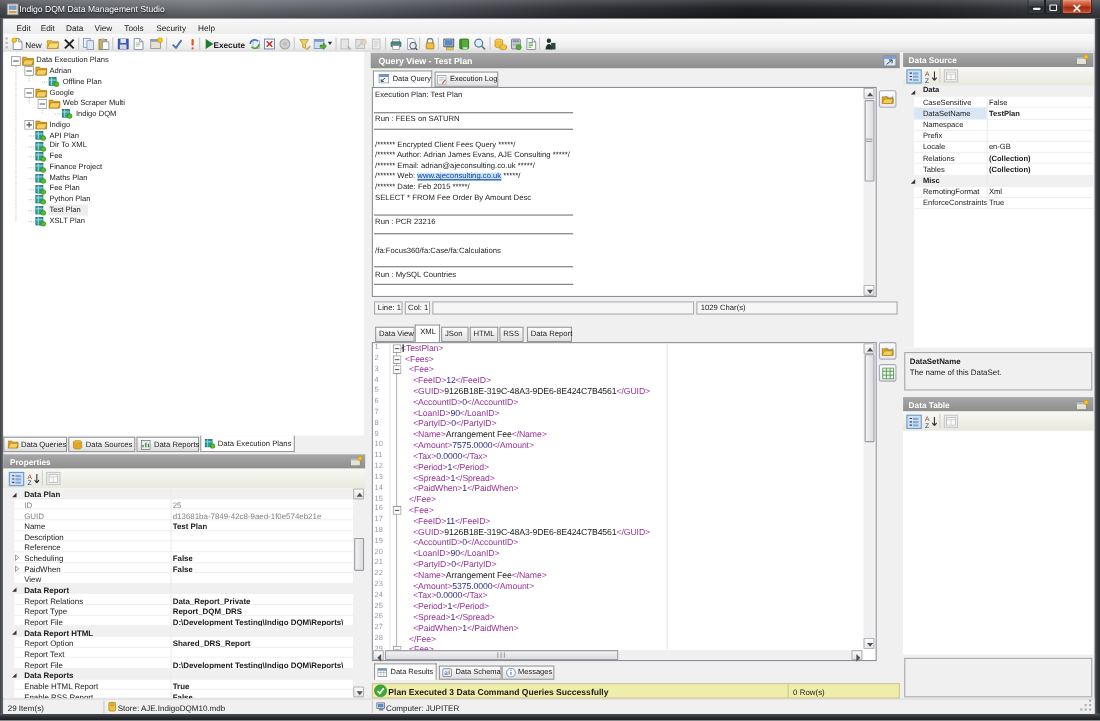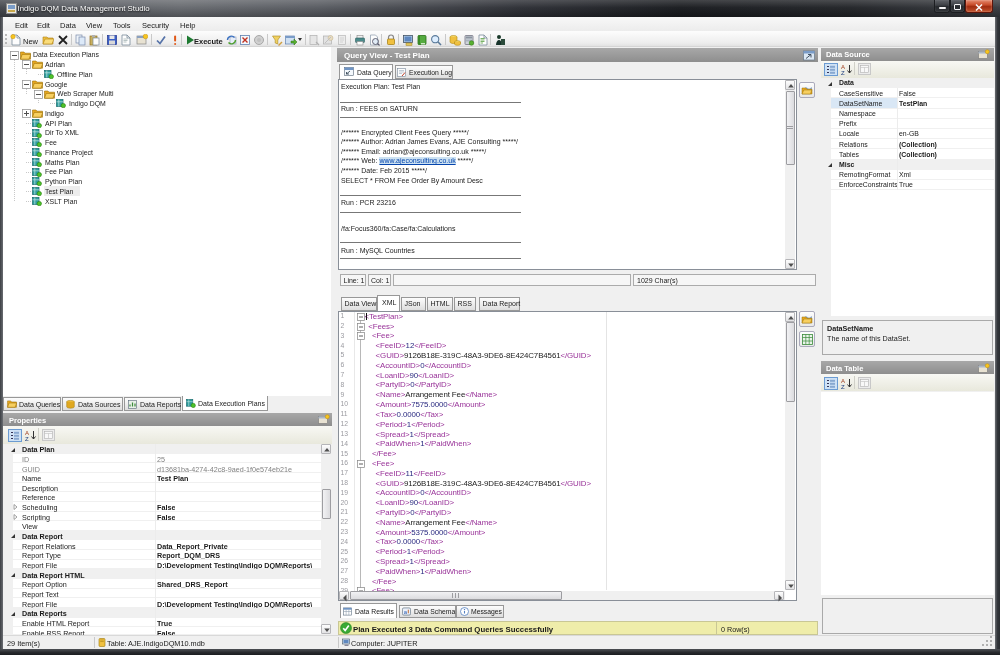--- a/index.html
+++ b/index.html
@@ -373,39 +373,39 @@
 <div class="a" style="left:3px;top:444.0px;width:318px;height:9.65px;background:#f0f0f0"></div>
 <svg class="a" style="left:10px;top:446.5px" width="6" height="6" viewBox="0 0 6 6">
       <path d="M5 1v4H1z" fill="#333"></path>
     </svg>
 <div class="a nw" style="left:22px;top:445.2px;font-size:7.2px;color:#1a1a1a;font-weight:bold;">Data Plan</div>
 <div class="a gridline" style="left:13px;top:453.65px;width:308px;height:9.65px"></div>
 <div class="a nw" style="left:22px;top:454.84999999999997px;font-size:7.2px;color:#808080;">ID</div>
 <div class="a nw" style="left:157px;top:454.84999999999997px;font-size:7.2px;color:#808080;max-width:163px;overflow:hidden;">25</div>
 <div class="a gridline" style="left:13px;top:463.3px;width:308px;height:9.65px"></div>
 <div class="a nw" style="left:22px;top:464.5px;font-size:7.2px;color:#808080;">GUID</div>
-<div class="a nw" style="left:157px;top:464.5px;font-size:7.2px;color:#808080;max-width:163px;overflow:hidden;">d13681ba-4274-42c8-9aed-1f0e574eb21e</div>
+<div class="a nw" style="left:157px;top:464.5px;font-size:7.2px;color:#808080;max-width:163px;overflow:hidden;">d13681ba-7849-42c8-9aed-1f0e574eb21e</div>
 <div class="a gridline" style="left:13px;top:472.95px;width:308px;height:9.65px"></div>
 <div class="a nw" style="left:22px;top:474.15px;font-size:7.2px;color:#1a1a1a;">Name</div>
 <div class="a nw" style="left:157px;top:474.15px;font-size:7.2px;color:#1a1a1a;font-weight:bold;max-width:163px;overflow:hidden;">Test Plan</div>
 <div class="a gridline" style="left:13px;top:482.6px;width:308px;height:9.65px"></div>
 <div class="a nw" style="left:22px;top:483.8px;font-size:7.2px;color:#1a1a1a;">Description</div>
 <div class="a gridline" style="left:13px;top:492.25px;width:308px;height:9.65px"></div>
 <div class="a nw" style="left:22px;top:493.45px;font-size:7.2px;color:#1a1a1a;">Reference</div>
 <div class="a gridline" style="left:13px;top:501.9px;width:308px;height:9.65px"></div>
 <svg class="a" style="left:13px;top:504.4px" width="5" height="6" viewBox="0 0 5 6">
       <path d="M1 0.5 4 3 1 5.5z" fill="none" stroke="#888" stroke-width="0.8"></path>
     </svg>
 <div class="a nw" style="left:22px;top:503.09999999999997px;font-size:7.2px;color:#1a1a1a;">Scheduling</div>
 <div class="a nw" style="left:157px;top:503.09999999999997px;font-size:7.2px;color:#1a1a1a;font-weight:bold;max-width:163px;overflow:hidden;">False</div>
 <div class="a gridline" style="left:13px;top:511.55px;width:308px;height:9.65px"></div>
 <svg class="a" style="left:13px;top:514.05px" width="5" height="6" viewBox="0 0 5 6">
       <path d="M1 0.5 4 3 1 5.5z" fill="none" stroke="#888" stroke-width="0.8"></path>
     </svg>
-<div class="a nw" style="left:22px;top:512.75px;font-size:7.2px;color:#1a1a1a;">Scripting</div>
+<div class="a nw" style="left:22px;top:512.75px;font-size:7.2px;color:#1a1a1a;">PaidWhen</div>
 <div class="a nw" style="left:157px;top:512.75px;font-size:7.2px;color:#1a1a1a;font-weight:bold;max-width:163px;overflow:hidden;">False</div>
 <div class="a gridline" style="left:13px;top:521.2px;width:308px;height:9.65px"></div>
 <div class="a nw" style="left:22px;top:522.4000000000001px;font-size:7.2px;color:#1a1a1a;">View</div>
 <div class="a" style="left:3px;top:530.85px;width:318px;height:9.65px;background:#f0f0f0"></div>
 <svg class="a" style="left:10px;top:533.35px" width="6" height="6" viewBox="0 0 6 6">
       <path d="M5 1v4H1z" fill="#333"></path>
     </svg>
 <div class="a nw" style="left:22px;top:532.0500000000001px;font-size:7.2px;color:#1a1a1a;font-weight:bold;">Data Report</div>
 <div class="a gridline" style="left:13px;top:540.5px;width:308px;height:9.65px"></div>
 <div class="a nw" style="left:22px;top:541.7px;font-size:7.2px;color:#1a1a1a;">Report Relations</div>
@@ -449,21 +449,21 @@
         <path d="M5 7 2.2 3.5h5.6z" fill="#505050"></path>
       </svg></div>
 <div class="a thumb" style="left:321.5px;top:489px;width:9px;height:30px;"></div>
 <div class="a" style="left:3px;top:635px;width:992px;height:14px;background:#f0f0f0;border-top:1px solid #d9d9d9"></div>
 <div class="a nw" style="left:7px;top:638.5px;font-size:7.3px;color:#1a1a1a;">29 Item(s)</div>
 <div class="a" style="left:94px;top:637px;width:1px;height:11px;background:#c9c9c9"></div>
 <svg class="a" style="left:98px;top:638px" width="8" height="9" viewBox="0 0 8 9">
       <rect x="1" y="0.5" width="6" height="8" rx="1" fill="#f0c040" stroke="#a07808" stroke-width="0.6"></rect>
       <path d="M2.2 2h3.6M2.2 3.5h3.6" stroke="#a07808" stroke-width="0.5"></path>
     </svg>
-<div class="a nw" style="left:107px;top:638.5px;font-size:7.3px;color:#1a1a1a;">Table: AJE.IndigoDQM10.mdb</div>
+<div class="a nw" style="left:107px;top:638.5px;font-size:7.3px;color:#1a1a1a;">Store: AJE.IndigoDQM10.mdb</div>
 <div class="a" style="left:338px;top:637px;width:1px;height:11px;background:#c9c9c9"></div>
 <svg class="a" style="left:342px;top:638px" width="9" height="9" viewBox="0 0 9 9">
       <rect x="0.5" y="1" width="7" height="5" fill="#cfe0f2" stroke="#456" stroke-width="0.6"></rect>
       <rect x="1.5" y="2" width="5" height="3" fill="#5f88c0"></rect>
       <rect x="2.5" y="6.5" width="4" height="1.5" fill="#889"></rect>
     </svg>
 <div class="a nw" style="left:351px;top:638.5px;font-size:7.3px;color:#1a1a1a;">Computer: JUPITER</div>
 <div class="a" style="left:990px;top:644px;width:2px;height:2px;background:#b0b0b0"></div>
 <div class="a" style="left:990px;top:640px;width:2px;height:2px;background:#b0b0b0"></div>
 <div class="a" style="left:986px;top:644px;width:2px;height:2px;background:#b0b0b0"></div>

